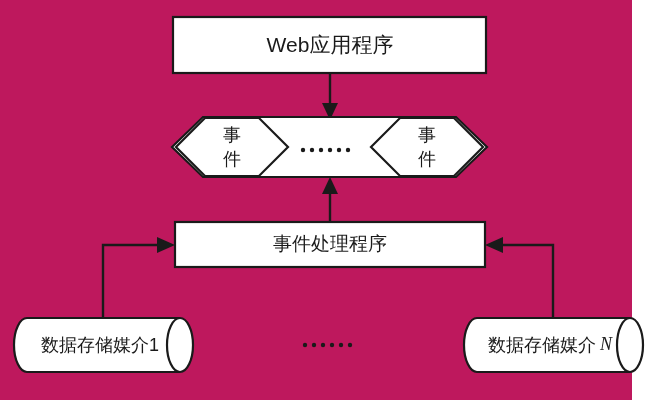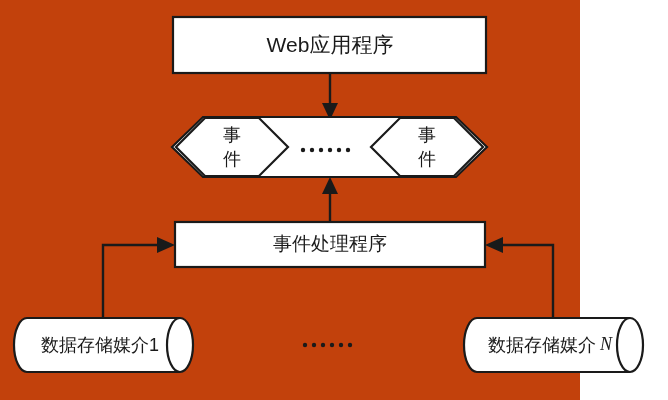--- a/index.html
+++ b/index.html
@@ -8,23 +8,23 @@
     background: #ffffff;
   }
   body {
     width: 668px;
     height: 400px;
     overflow: hidden;
     font-family: "Liberation Sans", sans-serif;
   }
   #diagram-root {
     position: relative;
-    width: 580px;
+    width: 632px;
     height: 400px;
-    background: #c2410c;
+    background: #be185d;
   }
   svg#arch-svg {
     display: block;
     width: 668px;
     height: 400px;
   }
   .shape-stroke {
     fill: #ffffff;
     stroke: #1a1a1a;
     stroke-width: 2.2;

